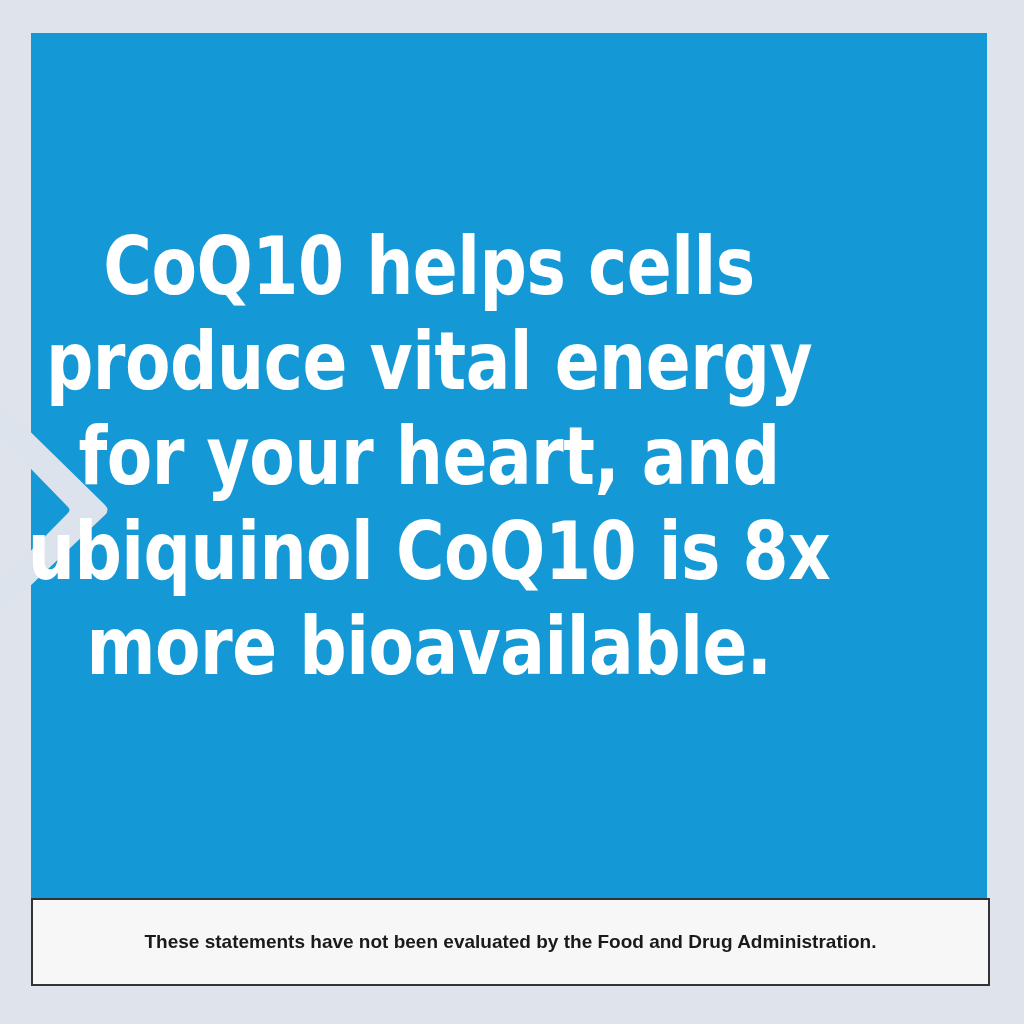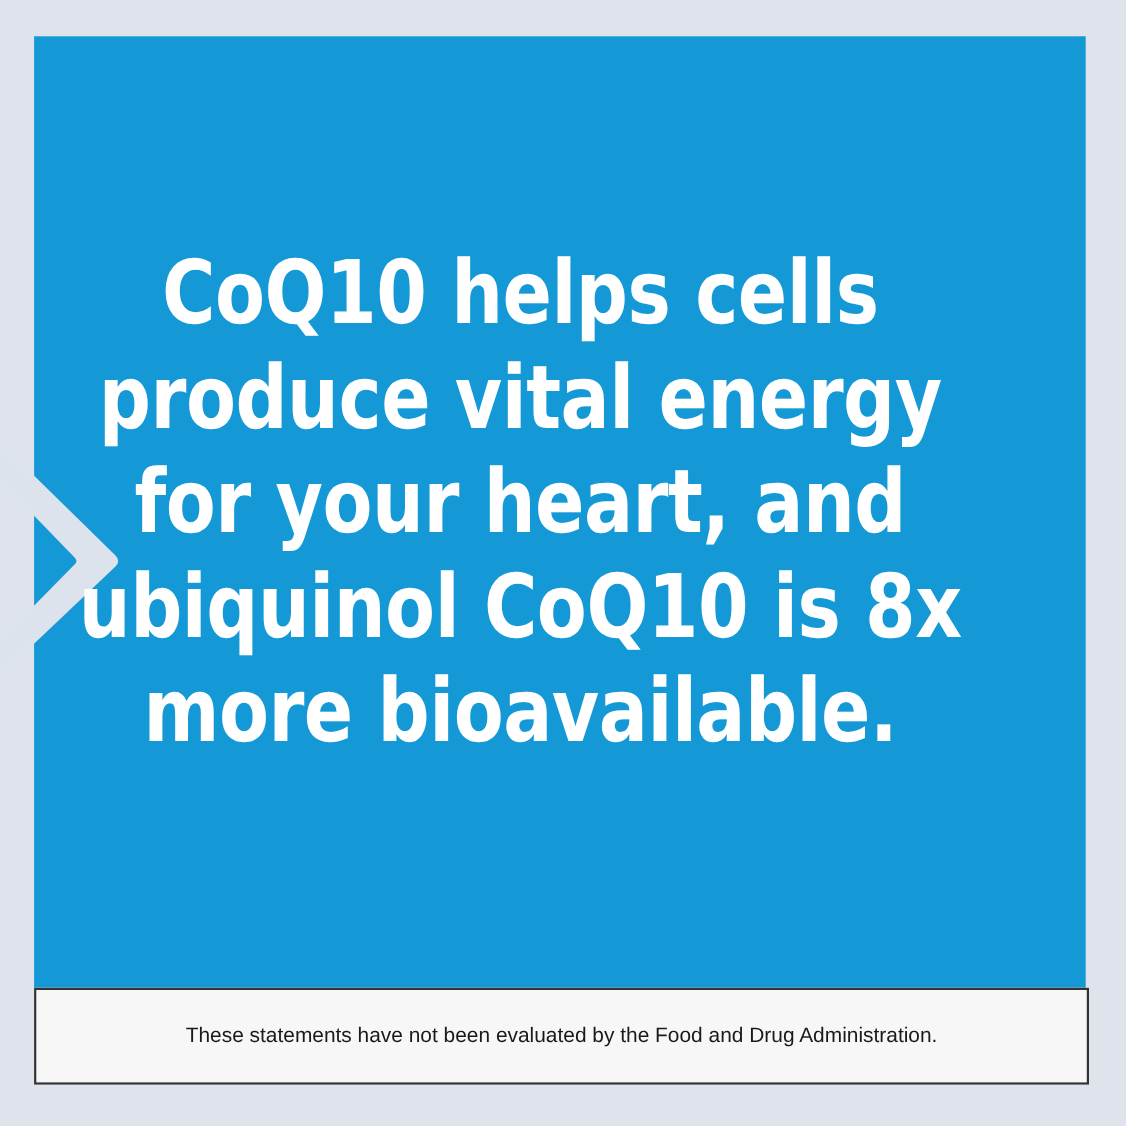--- a/index.html
+++ b/index.html
@@ -47,21 +47,20 @@
     position: absolute;
     left: 31px;
     top: 33px;
     width: 796px;
     height: 865px;
     display: flex;
     flex-direction: column;
     align-items: center;
     justify-content: center;
     text-align: center;
-    padding-left: 44px;
   }
   #headline-inner {
     width: 880px;
     padding-bottom: 18px;
   }
   .headline-line {
     display: block;
     color: #ffffff;
     font-family: "Liberation Sans Narrow", "DejaVu Sans Condensed", "Liberation Sans", sans-serif;
     font-weight: 700;
@@ -84,21 +83,21 @@
     box-sizing: border-box;
     display: flex;
     flex-direction: column;
     align-items: center;
     justify-content: center;
   }
   .disclaimer-line {
     display: block;
     color: #1a1a1a;
     font-family: "Liberation Sans", sans-serif;
-    font-weight: 400;
+    font-weight: 700;
     font-size: 19px;
     line-height: 32px;
     white-space: nowrap;
   }
 </style>
 </head>
 <body>
 
 <div id="poster">
 

